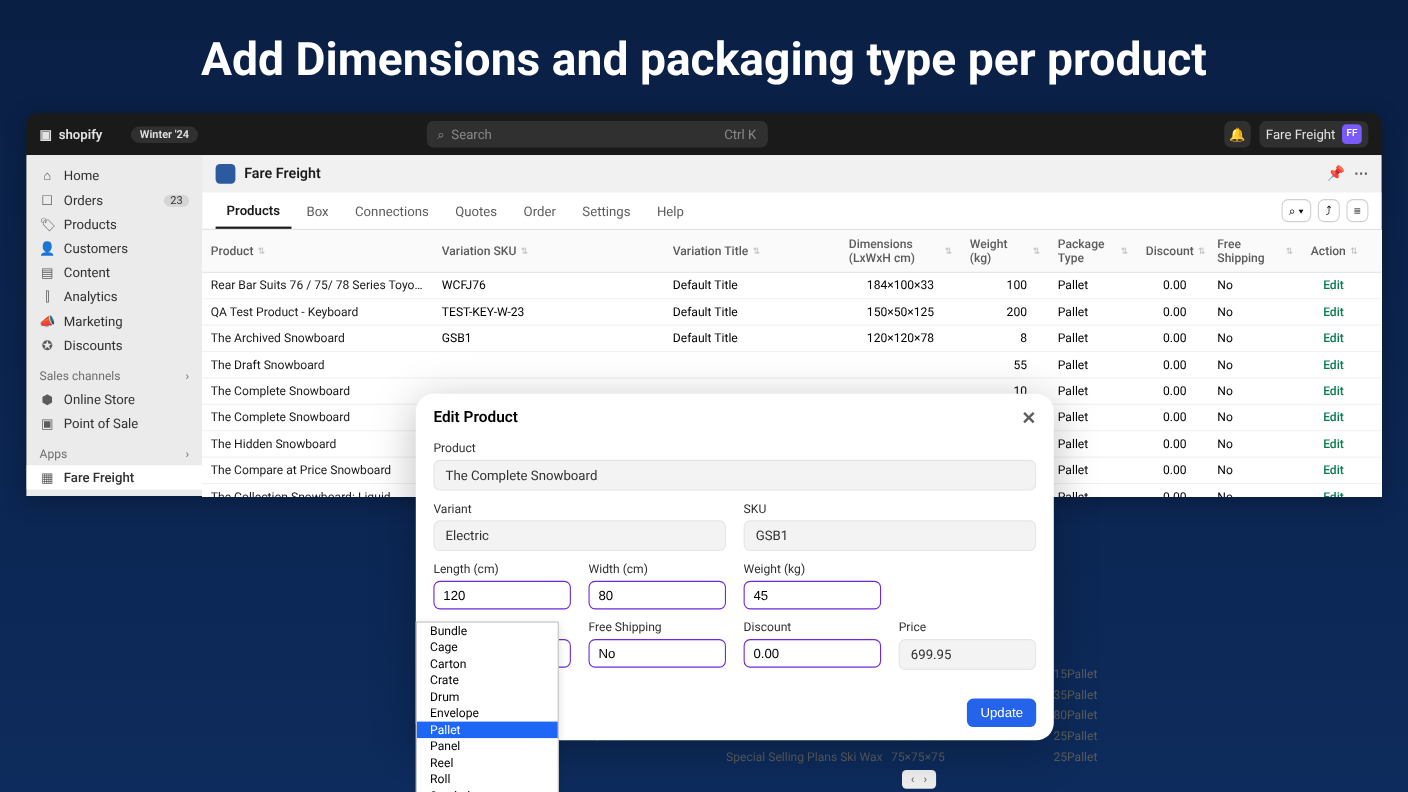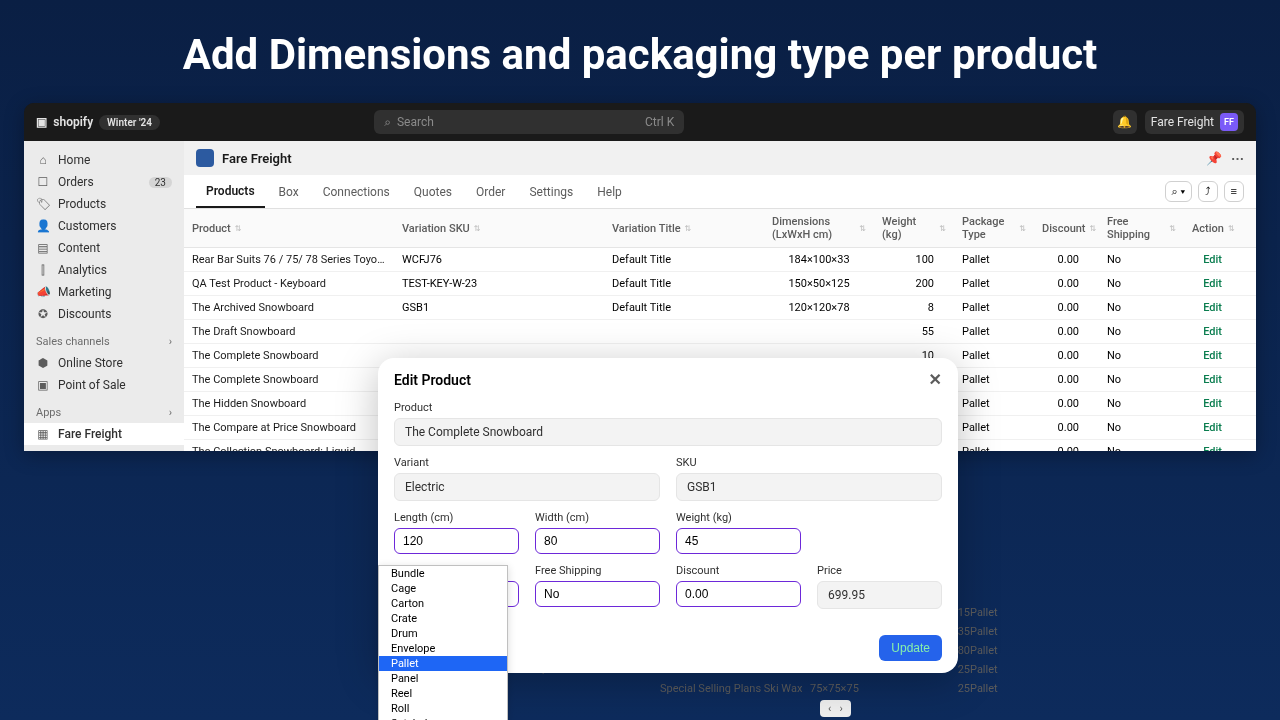--- a/index.html
+++ b/index.html
@@ -1,21 +1,21 @@
 <!DOCTYPE html>
 <html><head>
 <meta charset="utf-8">
 <style>
 *{box-sizing:border-box;margin:0;padding:0}
 body{font-family:-apple-system,BlinkMacSystemFont,"Segoe UI",Roboto,sans-serif;background:linear-gradient(180deg,#0a1f44 0%,#0d2b5c 100%);min-height:720px;width:1280px;overflow:hidden}
 .hero{text-align:center;color:#fff;font-size:42px;font-weight:700;padding:30px 0 24px}
 .app-frame{margin:0 24px;background:#1a1a1a;border-radius:10px 10px 0 0;overflow:hidden;box-shadow:0 4px 20px rgba(0,0,0,.3)}
 .topbar{display:flex;align-items:center;height:38px;background:#1a1a1a;color:#e3e3e3;padding:0 12px;font-size:12px}
 .topbar .logo{display:flex;align-items:center;gap:6px;font-weight:600}
-.topbar .badge{background:#303030;border-radius:8px;padding:2px 8px;font-size:10px;margin-left:0}
+.topbar .badge{background:#303030;border-radius:8px;padding:2px 8px;font-size:10px;margin-left:20px}
 .topbar .search{flex:0 0 310px;margin:0 auto;background:#303030;border-radius:6px;height:24px;display:flex;align-items:center;padding:0 10px;gap:6px;color:#8a8a8a;justify-content:space-between}
 .topbar .search .lbl{display:flex;align-items:center;gap:6px}
 .topbar .right{display:flex;align-items:center;gap:8px;margin-left:auto}
 .topbar .bell{width:24px;height:24px;background:#303030;border-radius:6px;display:flex;align-items:center;justify-content:center}
 .topbar .user{background:#303030;border-radius:6px;padding:3px 6px;display:flex;align-items:center;gap:6px}
 .topbar .avatar{width:18px;height:18px;background:#7a5af8;border-radius:4px;font-size:9px;display:flex;align-items:center;justify-content:center;color:#fff;font-weight:600}
 .body{display:flex;background:#f1f1f1;height:310px}
 .sidebar{width:160px;background:#ebebeb;padding:8px 0;font-size:12px;color:#303030}
 .sidebar .item{display:flex;align-items:center;gap:8px;padding:4px 12px;cursor:pointer}
 .sidebar .item .icon{width:14px;text-align:center;color:#5c5c5c}
@@ -50,21 +50,21 @@
 .modal-wrap .mbody{padding:0 16px 4px}
 .modal-wrap .lbl{font-size:11px;color:#303030;margin-bottom:4px;display:block}
 .modal-wrap .fld{background:#f3f3f3;border:1px solid #e5e5e5;border-radius:6px;padding:6px 10px;font-size:12px;color:#303030;margin-bottom:10px}
 .modal-wrap .fcols{display:grid;gap:16px}
 .modal-wrap .fcols.c2{grid-template-columns:1fr 1fr}
 .modal-wrap .fcols.c4{grid-template-columns:1fr 1fr 1fr 1fr}
 .modal-wrap .inp{border:1px solid #6d28d9;border-radius:6px;padding:5px 8px;font-size:12px;width:100%;margin-bottom:10px}
 .modal-wrap .mftr{display:flex;justify-content:space-between;gap:8px;padding:12px 16px}
 .modal-wrap .mftr .btn{border-radius:6px;padding:5px 12px;font-size:12px;cursor:pointer}
 .modal-wrap .mftr .discard{background:#fff;border:1px solid #d0d0d0}
-.modal-wrap .mftr .update{background:#2563eb;color:#86efac;border:none}
+.modal-wrap .mftr .update{background:#2563eb;color:#ffffff;border:none}
 .dropdown{position:absolute;left:378px;top:565px;width:130px;background:#fff;border:1px solid #c0c0c0;font-size:11px;z-index:20;box-shadow:0 2px 8px rgba(0,0,0,.15)}
 .dropdown .opt{padding:1px 12px;cursor:pointer}
 .dropdown .opt.sel{background:#1e66f5;color:#fff}
 .bgtable{position:absolute;left:540px;top:603px;font-size:11px;color:#5c5c5c;z-index:5}
 .bgtable .r{display:grid;grid-template-columns:120px 150px 120px 40px 60px;padding:3px 0}
 .pager{position:absolute;left:820px;top:700px;font-size:11px;color:#5c5c5c;z-index:5;background:#eee;padding:2px 8px;border-radius:4px}
 </style>
 </head>
 <body>
 

